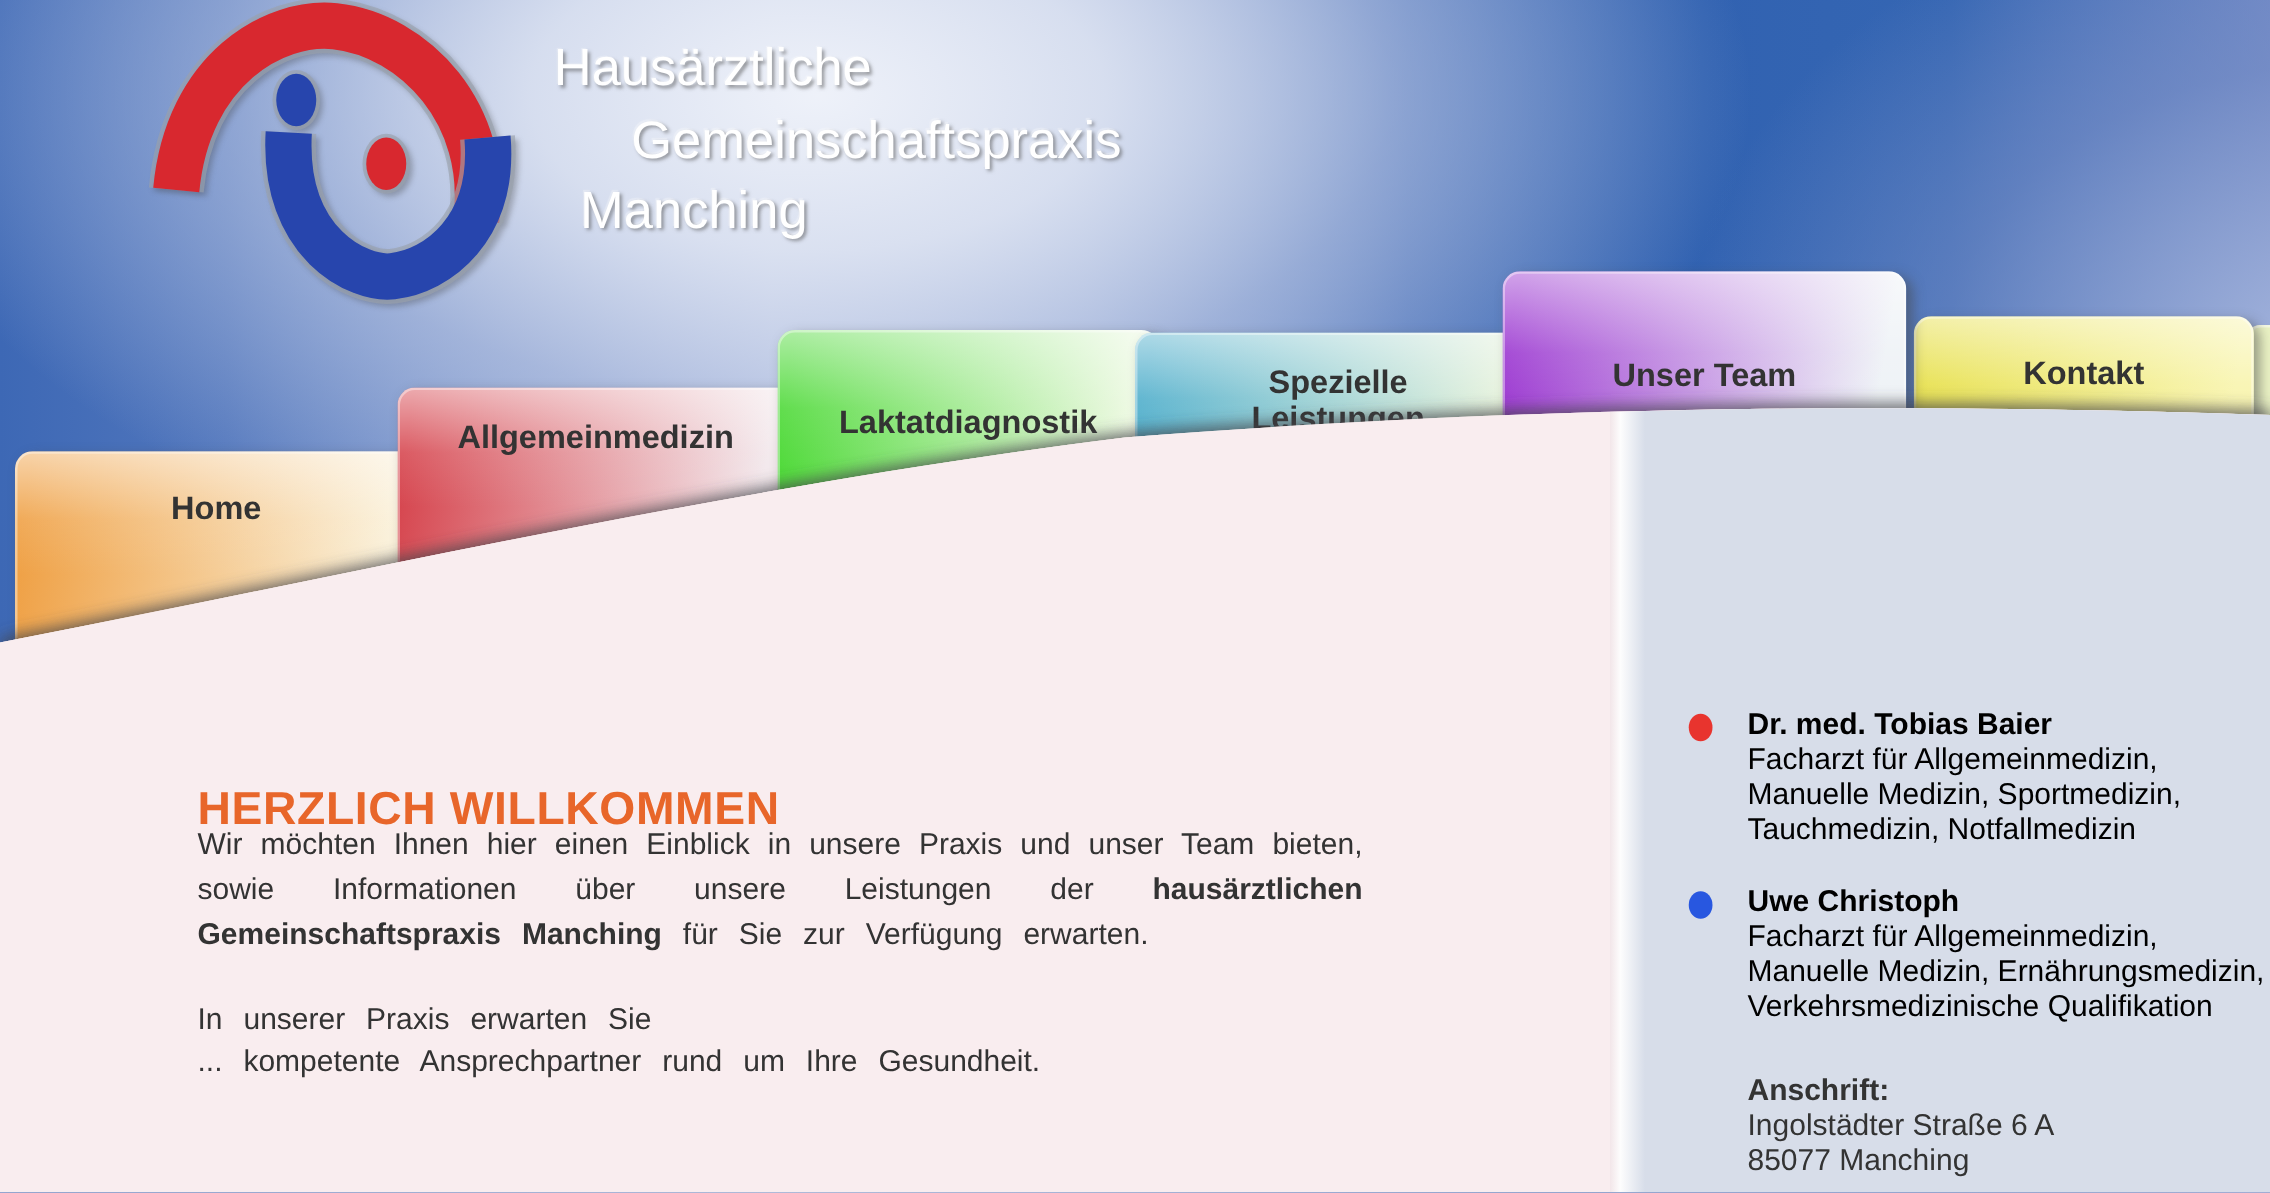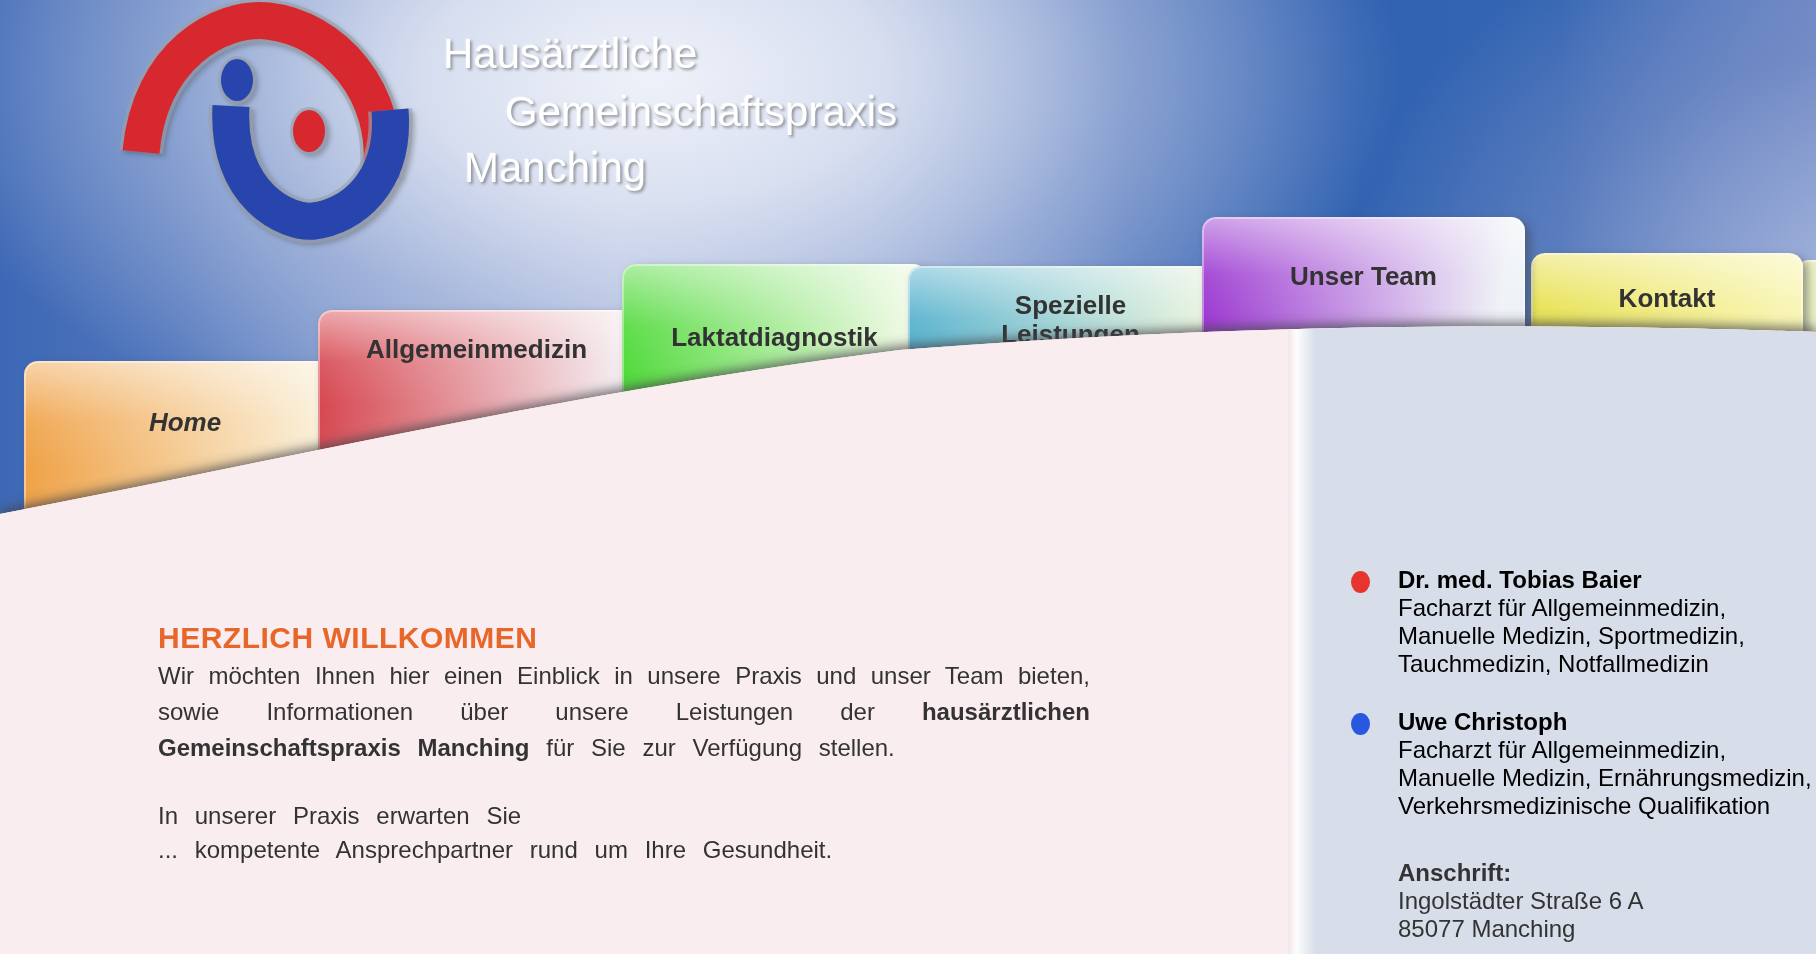--- a/index.html
+++ b/index.html
@@ -26,35 +26,35 @@
   .lt1{left:443px;top:30px;}
   .lt2{left:505px;top:88px;}
   .lt3{left:464px;top:144px;}
   
   .tab{
     position:absolute;height:150px;border-radius:14px;
     box-shadow:5px 4px 9px rgba(70,70,70,0.50), inset 0 0 0 2px rgba(255,255,255,0.40);
     color:#333;font-weight:bold;font-size:26px;text-align:center;
   }
   .tab .lbl{line-height:30px;white-space:nowrap;}
-  .tab-home{left:24px;top:361px;width:322px;padding-top:46px;z-index:1;font-style:italic;}
+  .tab-home{left:12px;top:361px;width:322px;padding-top:30px;z-index:1;}
   .tab-allgemeinmedizin{left:318px;top:310px;width:317px;padding-top:24px;z-index:2;}
   .tab-laktatdiagnostik{left:622px;top:264px;width:305px;padding-top:58px;z-index:3;}
   .tab-spezielle{left:908px;top:234px;width:325px;padding-top:25px;z-index:4;}
   .tab-spezielle .lbl{line-height:29px;}
   .tab-sliver{left:1798px;top:260px;width:40px;height:120px;border-radius:10px;
     background:#eaf2c4;box-shadow:inset 0 0 0 2px rgba(255,255,255,.5);z-index:5;position:absolute;}
   .tab-kontakt{left:1531px;top:253px;width:272px;padding-top:30px;z-index:6;}
-  .tab-unser-team{left:1202px;top:217px;width:323px;padding-top:44px;z-index:7;}
+  .tab-unser-team{left:1202px;top:217px;width:323px;padding-top:68px;z-index:7;}
   
   .shape-svg{position:absolute;left:0;top:0;z-index:10;}
   
   .main-heading{
     position:absolute;left:158px;top:601px;z-index:11;
-    font-size:30px;font-weight:bold;color:#e8662a;letter-spacing:0.5px;white-space:nowrap;
+    font-size:37px;font-weight:bold;color:#e8662a;letter-spacing:0.5px;white-space:nowrap;
   }
   .para{position:absolute;left:158px;width:932px;z-index:11;color:#333;font-size:24px;}
   .p-intro{top:658px;line-height:36px;}
   .p-intro .jline{text-align:justify;text-align-last:justify;}
   .p-intro .lastline{word-spacing:0.42em;white-space:nowrap;}
   .p-praxis{top:799px;line-height:34px;word-spacing:0.42em;}
   .p-praxis div{white-space:nowrap;}
   .bold{font-weight:bold;}
   
   .doc-entry{position:absolute;left:1294px;width:522px;z-index:11;color:#000000;
@@ -130,21 +130,21 @@
     <rect x="1288" y="0" width="28" height="954" fill="url(#divGrad)"></rect>
     <rect x="1316" y="0" width="500" height="954" fill="#D7DDE9"></rect>
   </g>
 </svg>
 
 <h1 class="main-heading">HERZLICH WILLKOMMEN</h1>
 
 <div class="para p-intro">
   <div class="jline">Wir möchten Ihnen hier einen Einblick in unsere Praxis und unser Team bieten,</div>
   <div class="jline"><span>sowie Informationen über unsere Leistungen der </span><span class="bold">hausärztlichen</span></div>
-  <div class="lastline"><span class="bold">Gemeinschaftspraxis Manching</span><span> für Sie zur Verfügung stellen.</span></div>
+  <div class="lastline"><span class="bold">Gemeinschaftspraxis Manching</span><span> für Sie zur Verfügung erwarten.</span></div>
 </div>
 
 <div class="para p-praxis">
   <div>In unserer Praxis erwarten Sie</div>
   <div>... kompetente Ansprechpartner rund um Ihre Gesundheit.</div>
 </div>
 
 <div class="doc-entry" style="top:566px;">
   <span class="bullet" style="background: rgb(232, 52, 46);"></span>
   <div class="doc-text">

